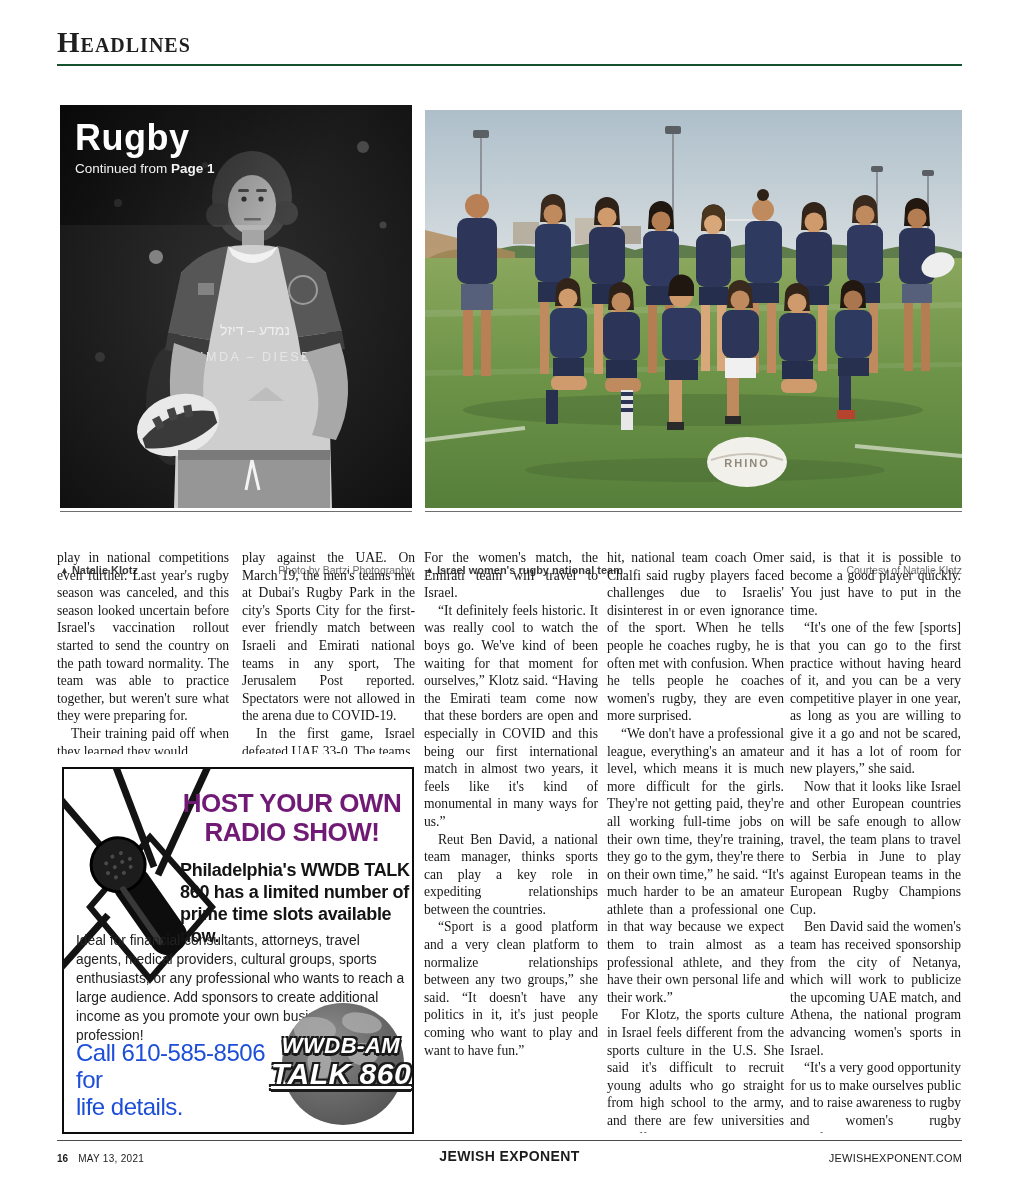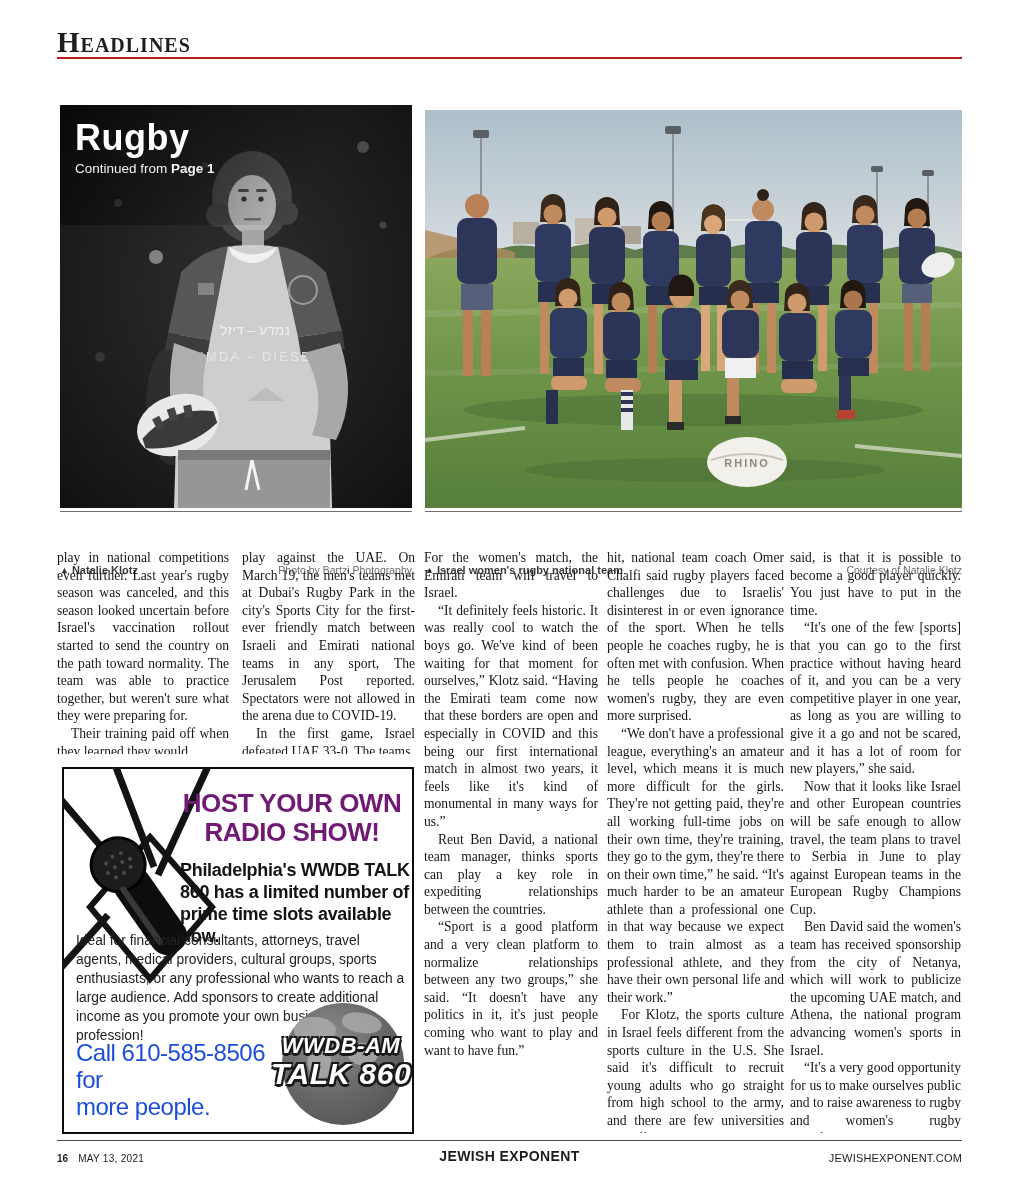--- a/index.html
+++ b/index.html
@@ -5,21 +5,21 @@
   * { margin:0; padding:0; box-sizing:border-box; }
   html,body { background:#e8e8e8; }
   .page {
     position:relative; width:1018px; height:1200px; background:#ffffff;
     font-family:"Liberation Serif", serif; color:#181818; overflow:hidden;
     margin:0 auto;
   }
   
   .sect-head {
     position:absolute; left:57px; top:28px; width:905px;
-    border-bottom:2px solid #b91c1c; 
+    border-bottom:2px solid #14532d; padding-bottom:7px;
   }
   .sect-head h1 {
     font-family:"Liberation Serif", serif; font-weight:bold;
     font-variant:small-caps; font-size:29px; letter-spacing:1px; color:#1f1f1f;
     line-height:1;
   }
   
   .photo { position:absolute; overflow:hidden; }
   .photo-left  { left:60px;  top:105px; width:352px; height:403px; background:#141414; }
   .photo-right { left:425px; top:110px; width:537px; height:398px; background:#15803d; }
@@ -92,21 +92,21 @@
   .globe .l1 { left:12px; top:14px; width:42px; height:26px; }
   .globe .l2 { left:60px; top:10px; width:40px; height:20px; transform:rotate(8deg); }
   .globe .l3 { left:26px; top:46px; width:24px; height:30px; transform:rotate(-12deg); }
   .globe .l4 { left:66px; top:40px; width:30px; height:22px; }
   .globe .logo-text {
     position:absolute; left:-14px; right:-10px; top:32px; text-align:center;
     font-style:italic; font-weight:bold; color:#ffffff; line-height:1;
     text-shadow:-2px -2px 0 #1a1a1a, 2px -2px 0 #1a1a1a, -2px 2px 0 #1a1a1a, 2px 2px 0 #1a1a1a, 0 3px 0 #1a1a1a;
   }
   .globe .lt1 { font-size:22px; letter-spacing:.5px; }
-  .globe .lt2 { font-size:30px; letter-spacing:.5px; margin-top:2px; }
+  .globe .lt2 { font-size:30px; letter-spacing:.5px; margin-top:2px;text-decoration:underline; }
   
   .footer-rule { position:absolute; left:57px; top:1140px; width:905px; border-top:1.5px solid #4a4a4a; }
   .footer {
     position:absolute; left:57px; top:1148px; width:905px;
     display:flex; justify-content:space-between; align-items:baseline;
     font-family:"Liberation Sans", sans-serif; color:#1c1c1c;
   }
   .footer .pg { font-weight:bold; font-size:10px; margin-right:10px; }
   .footer .date { font-size:10px; letter-spacing:.3px; }
   .footer .center { font-weight:bold; font-size:14px; letter-spacing:.4px; position:absolute; left:0; right:0; text-align:center; }
@@ -457,21 +457,21 @@
       </g>
     </svg>
     <div class="headline">
       <div>HOST YOUR OWN</div>
       <div>RADIO SHOW!</div>
     </div>
     <div class="subhead">Philadelphia's WWDB TALK 860 has a limited number of prime time slots available now.</div>
     <div class="body">Ideal for financial consultants, attorneys, travel agents, medical providers, cultural groups, sports enthusiasts, or any professional who wants to reach a large audience. Add sponsors to create additional income as you promote your own business or profession!</div>
     <div class="call">
       <div>Call 610-585-8506 for</div>
-      <div>more people.</div>
+      <div>life details.</div>
     </div>
     <div class="globe">
       <div class="sphere">
         <div class="land l1"></div>
           <div class="land l2"></div>
           <div class="land l3"></div>
           <div class="land l4"></div>
       </div>
       <div class="logo-text">
         <div class="lt1">WWDB-AM</div>

